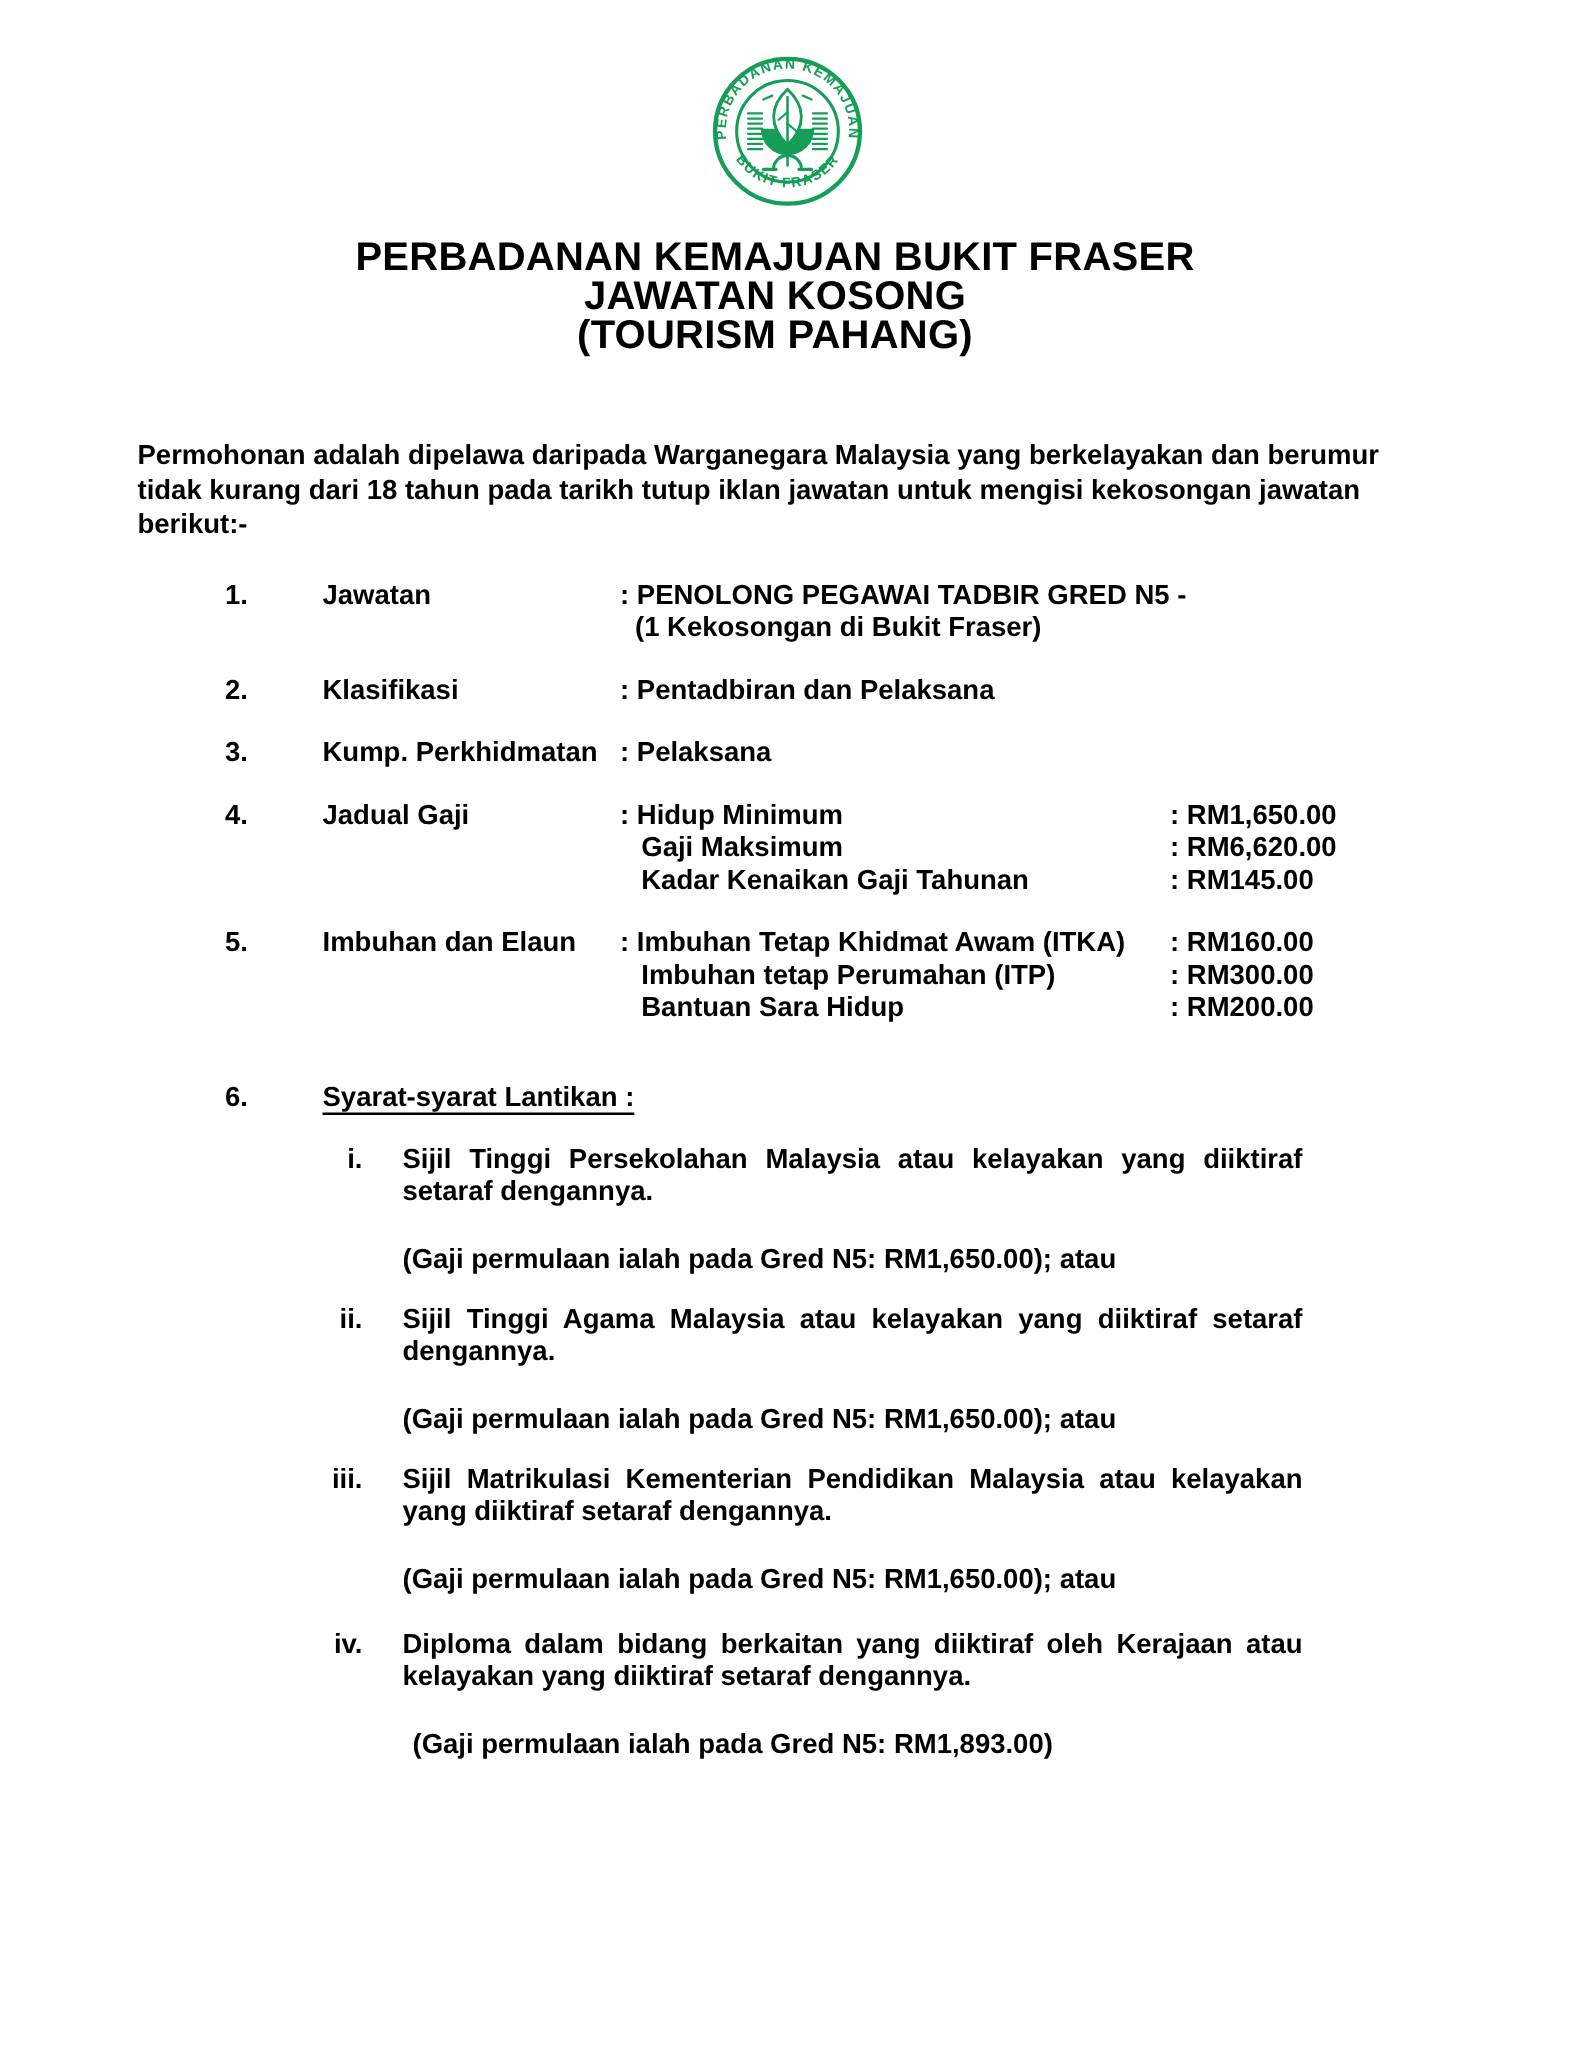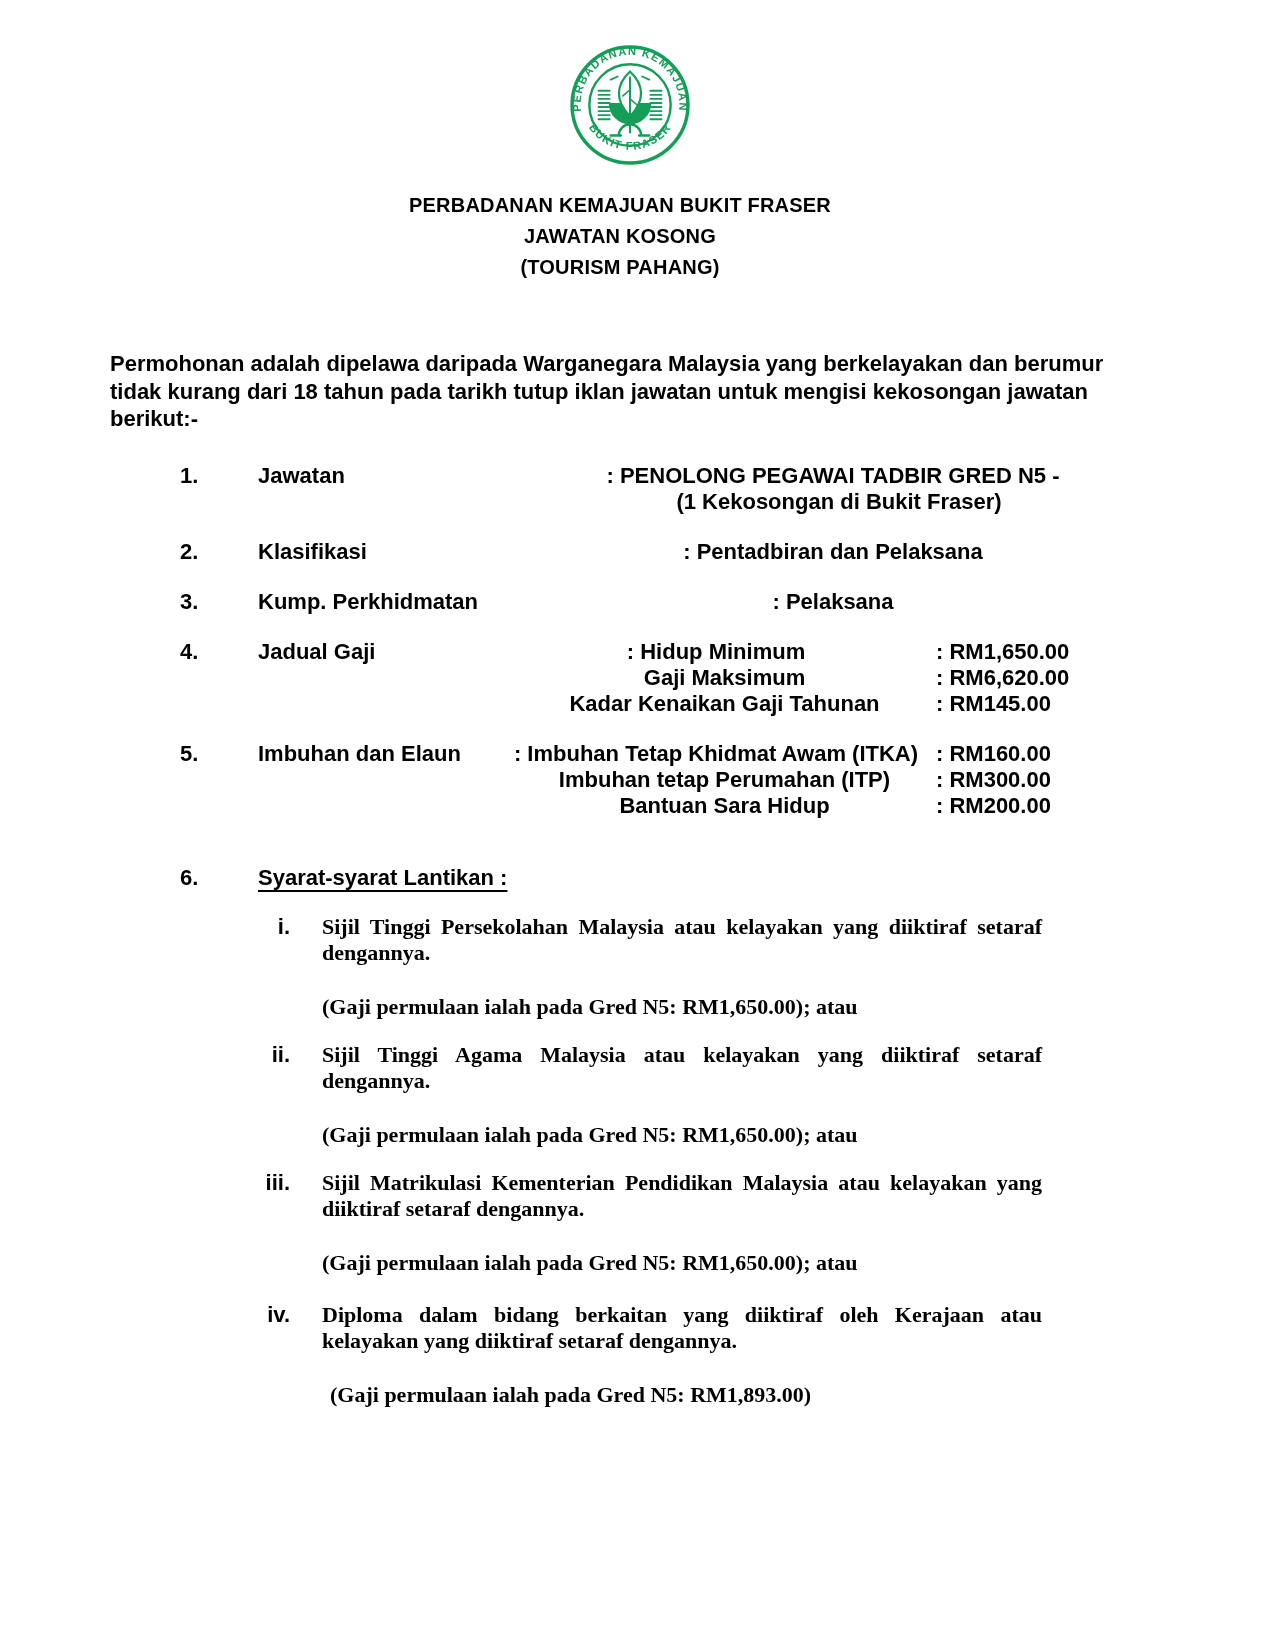--- a/index.html
+++ b/index.html
@@ -18,52 +18,52 @@
 
   
   .logo-row { width: 1040px; display: flex; justify-content: center; }
   .seal { width: 122px; height: 122px; }
 
   
   .title-block {
     margin-top: 24px;
     width: 1020px;
     text-align: center;
-    font-size: 20px;
+    font-size: 32px;
     line-height: 31px;
     letter-spacing: 0.2px;
   }
 
   
   .intro {
     margin-top: 67px;
     width: 1022px;
     line-height: 27.5px;
   }
 
   
   .items { margin-top: 30px; }
   .item { display: flex; margin-bottom: 24px; line-height: 26px; }
   .item .no { width: 78px; margin-left: 70px; flex-shrink: 0; }
   .item .label { width: 238px; flex-shrink: 0; }
-  .item .value { flex: 1; text-align: center; }
+  .item .value { flex: 1; }
   .vline.ind20 { padding-left: 20px; }
   .vline.ind12 { padding-left: 12px; }
   .vrow { display: flex; }
   .vname { width: 440px; flex-shrink: 0; white-space: nowrap; }
   .vname.ind17 { padding-left: 17px; box-sizing: border-box; }
   .vamt { white-space: nowrap; }
   .item.gap-lg { margin-bottom: 46px; }
   .item.heading .label { width: auto; text-decoration: underline; text-underline-offset: 5px; text-decoration-thickness: 2px; }
   .item.heading { margin-bottom: 23px; }
 
   
   .req { display: flex; margin-bottom: 22px; line-height: 26px; }
   .req .sub-no { width: 180px; text-align: right; flex-shrink: 0; }
-  .req .sub-body { margin-left: 32px; width: 720px; font-family: Liberation Serif, serif; }
+  .req .sub-body { margin-left: 32px; width: 720px; }
   .req .sub-text { text-align: justify; }
   .req .sub-note { margin-top: 28px; }
   .req.extra-top { margin-top: 26px; }
   .req .sub-note.ind8 { padding-left: 8px; }
 </style>
 </head>
 <body>
 
 <div class="page">
 

